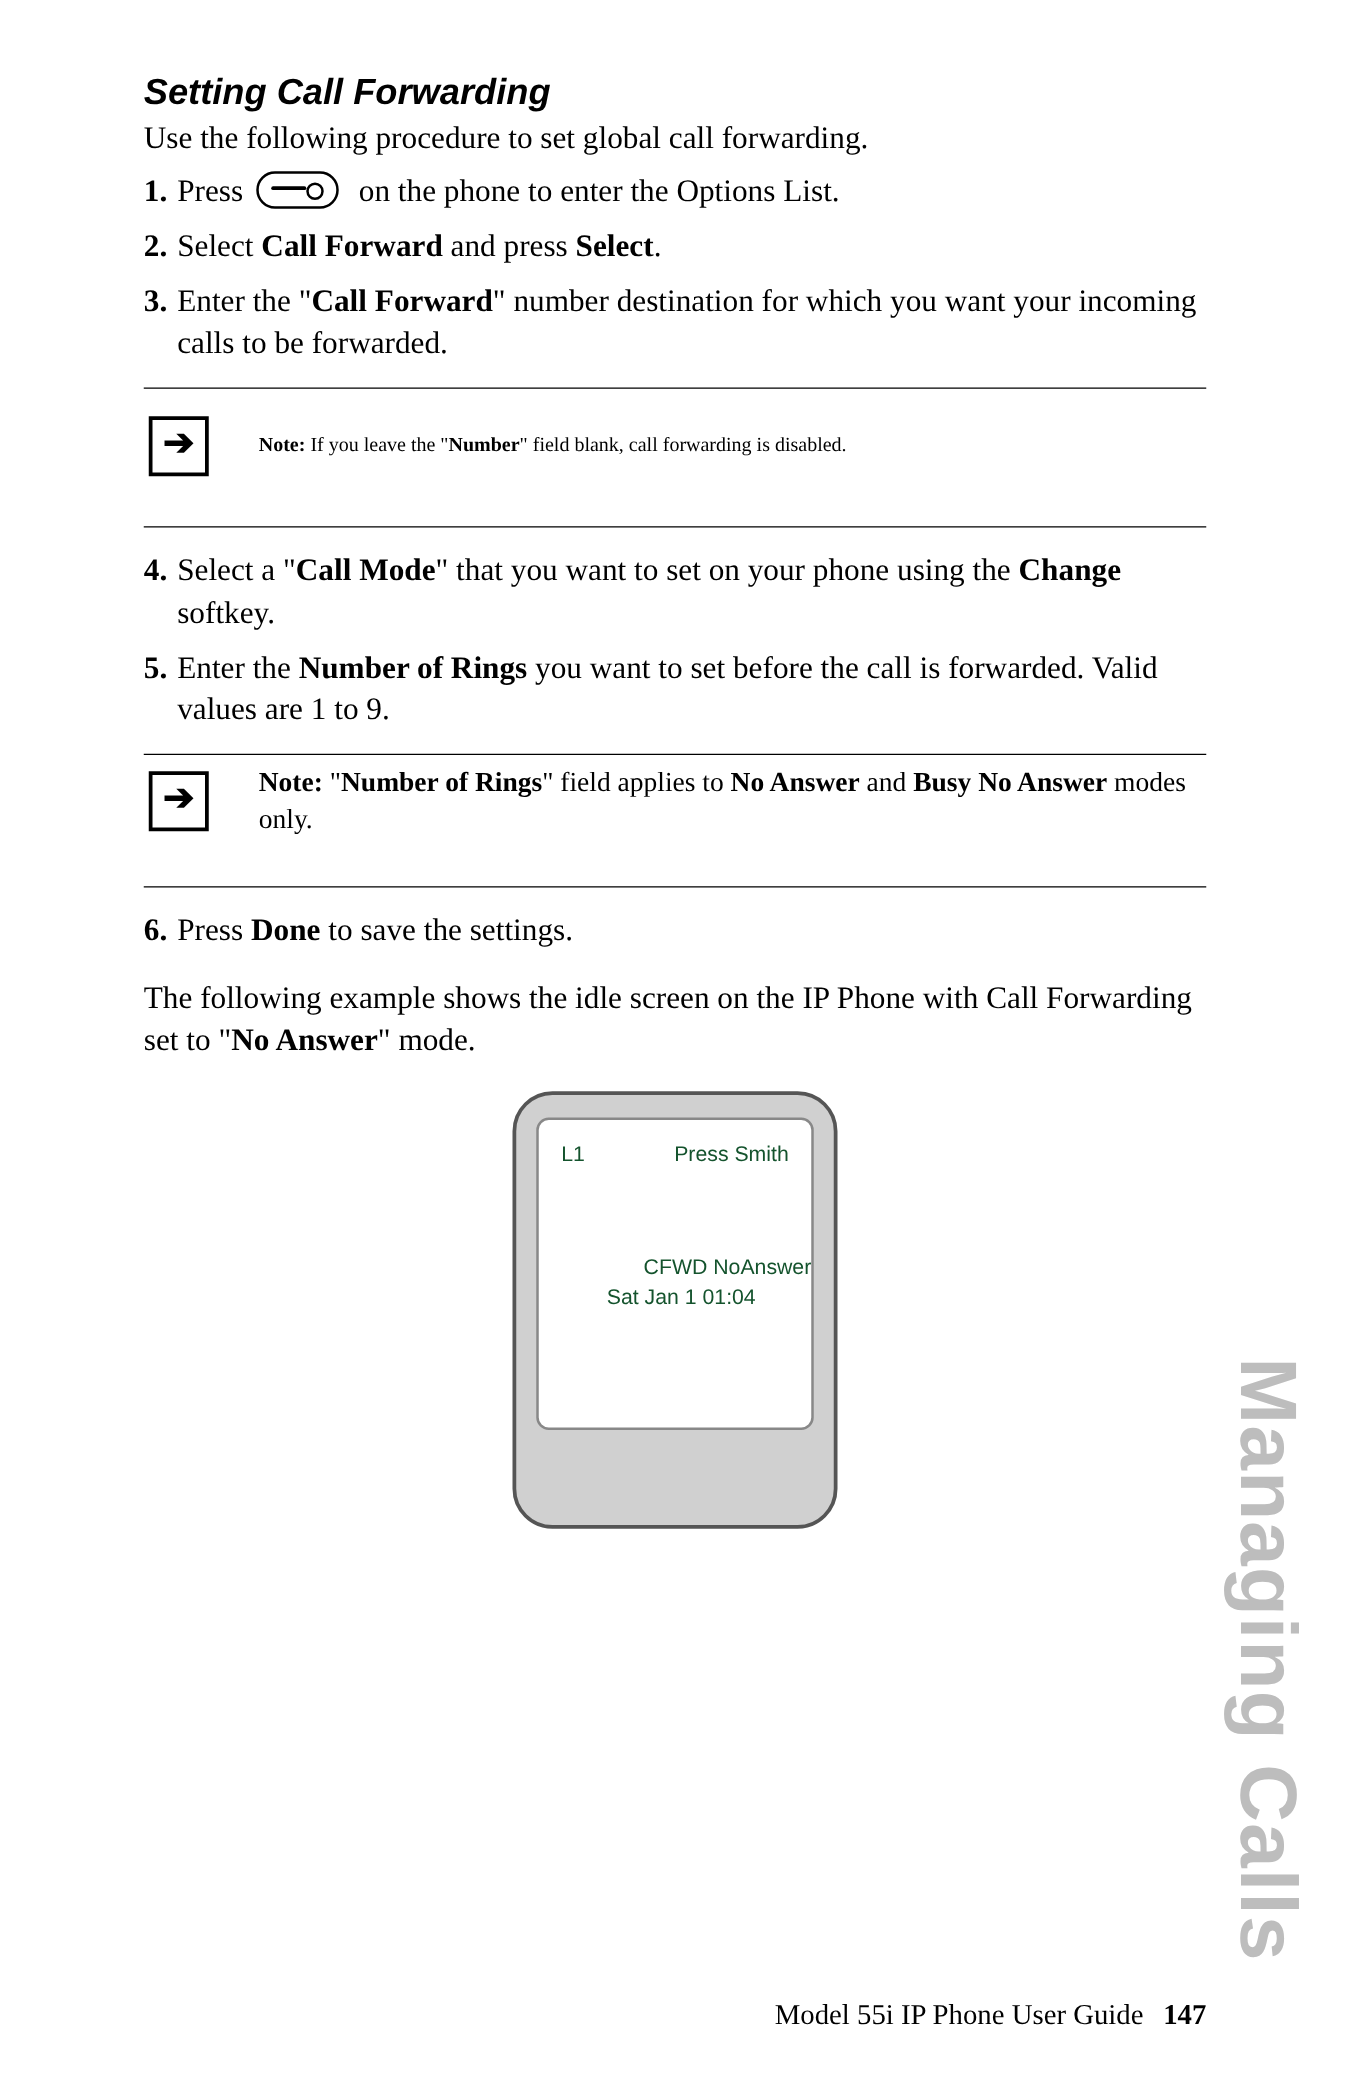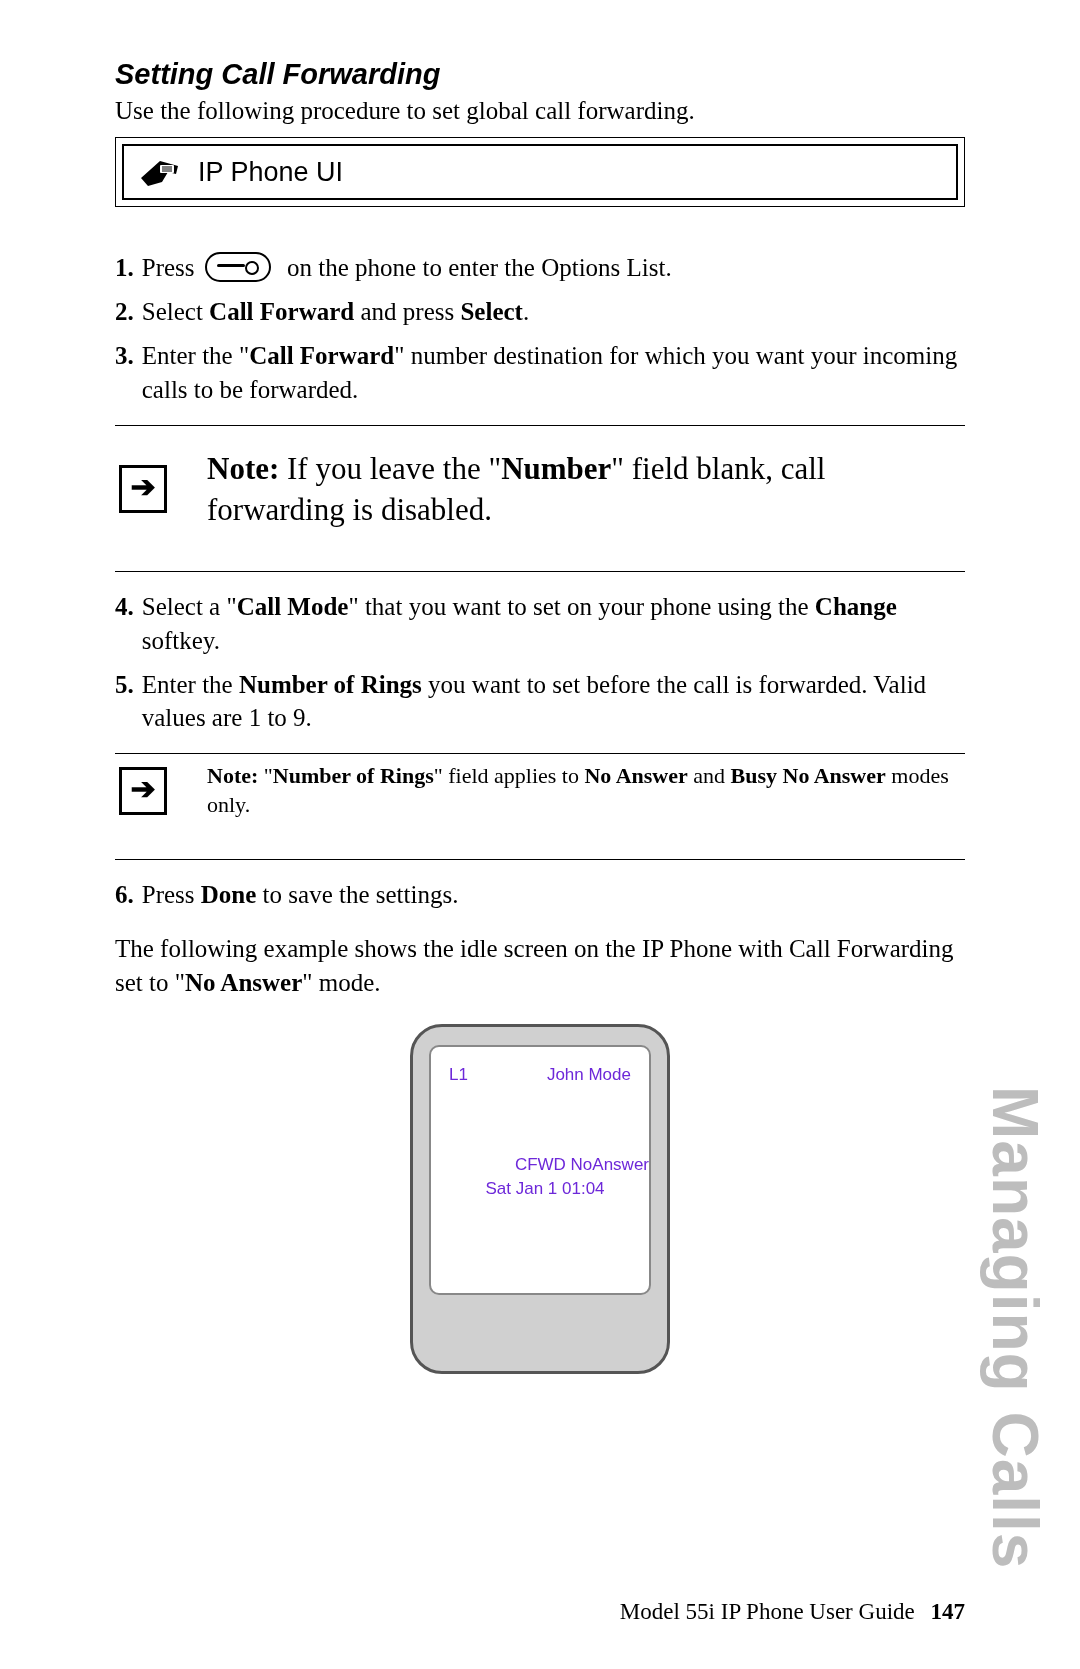--- a/index.html
+++ b/index.html
@@ -107,21 +107,21 @@
     flex:0 0 auto;
     width:42px;height:42px;
     border:3px solid #000;
     display:flex;align-items:center;justify-content:center;
     margin-left:4px;
   }
   .arrow-box span{
     font-size:30px;line-height:1;font-weight:bold;
     transform:translateY(-2px);
   }
-  .note-text{flex:1;font-size:31px;line-height:1.35;}
+  .note-text{flex:1;font-size:16px;line-height:1.35;}
   .note-text2{flex:1;font-size:22px;line-height:1.3;padding-top:0;}
   .para{
     font-size:25px;line-height:1.35;margin:20px 0 24px 0;
   }
   
   .phone-wrap{
     width:260px;margin:0 auto;
   }
   .phone-body{
     border:3px solid #555;
@@ -133,21 +133,21 @@
     position:relative;
   }
   .phone-screen{
     background:#fff;
     border:2px solid #888;
     border-radius:10px;
     height:100%;
     position:relative;
     font-family:"Segoe UI",Arial,Helvetica,sans-serif;
     font-size:17px;
-    color:#6d28d9;
+    color:#14532d;
   }
   .scr-l1{position:absolute;left:18px;top:18px;}
   .scr-name{position:absolute;right:18px;top:18px;}
   .scr-cfwd{position:absolute;left:0;right:0;top:108px;text-align:right;}
   .scr-date{position:absolute;left:10px;right:0;top:132px;text-align:center;}
   
   .side-text{
     position:absolute;
     right:28px;
     bottom:100px;
@@ -167,34 +167,20 @@
   .footer .pn{font-weight:bold;margin-left:10px;}
 </style>
 </head>
 <body>
 
 <div class="page">
 
   <h2 class="h-title">Setting Call Forwarding</h2>
   <p class="intro">Use the following procedure to set global call forwarding.</p>
 
-  <div class="ipbox-outer">
-    <div class="ipbox-inner">
-      <span class="phone-icon">
-        <svg viewBox="0 0 42 32" width="42" height="32">
-          <path d="M3 22 L22 5 L40 10 L38 18 L30 16 L24 26 L10 30 Z" fill="#000"></path>
-          <rect x="22" y="9" width="14" height="8" rx="1" fill="#fff"></rect>
-          <line x1="24" y1="11" x2="34" y2="11" stroke="#000" stroke-width="1"></line>
-          <line x1="24" y1="13" x2="34" y2="13" stroke="#000" stroke-width="1"></line>
-          <line x1="24" y1="15" x2="34" y2="15" stroke="#000" stroke-width="1"></line>
-        </svg>
-      </span>
-      <span class="ipbox-label">IP Phone UI</span>
-    </div>
-  </div>
 
   <div class="steps">
 
     <div class="step">
       <span class="num">1.</span>
       <span class="body">
         <span>Press</span>
         <span class="options-key"></span>
         <span>on the phone to enter the Options List.</span>
       </span>
@@ -260,21 +246,21 @@
   </div>
 
   <p class="para">
     <span>The following example shows the idle screen on the IP Phone with Call Forwarding set to "</span><b>No Answer</b><span>" mode.</span>
   </p>
 
   <div class="phone-wrap">
     <div class="phone-body">
       <div class="phone-screen">
         <div class="scr-l1">L1</div>
-        <div class="scr-name">John Mode</div>
+        <div class="scr-name">Press Smith</div>
         <div class="scr-cfwd">CFWD NoAnswer</div>
         <div class="scr-date">Sat Jan 1 01:04</div>
       </div>
     </div>
   </div>
 
   <div class="side-text">Managing Calls</div>
 
   <div class="footer">
     <span>Model 55i IP Phone User Guide</span>

